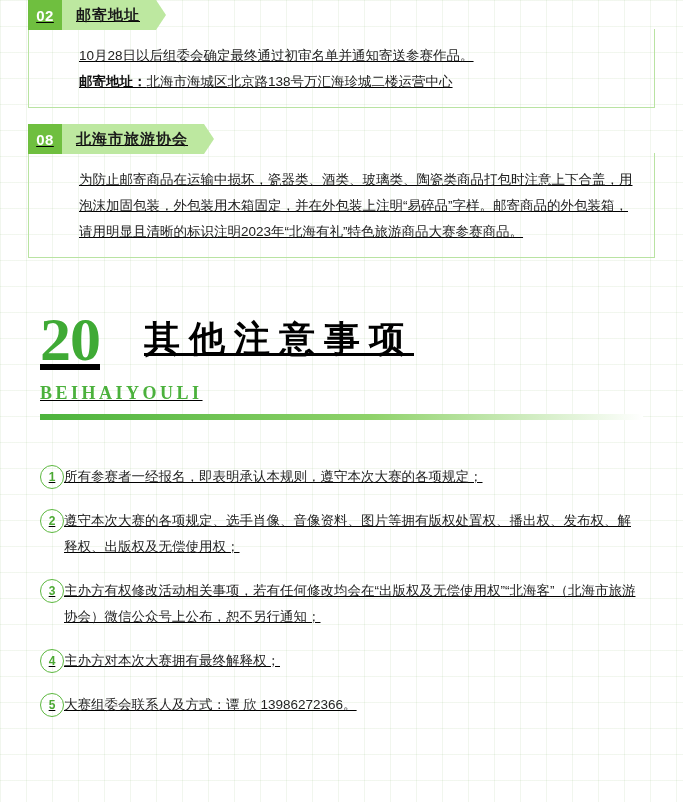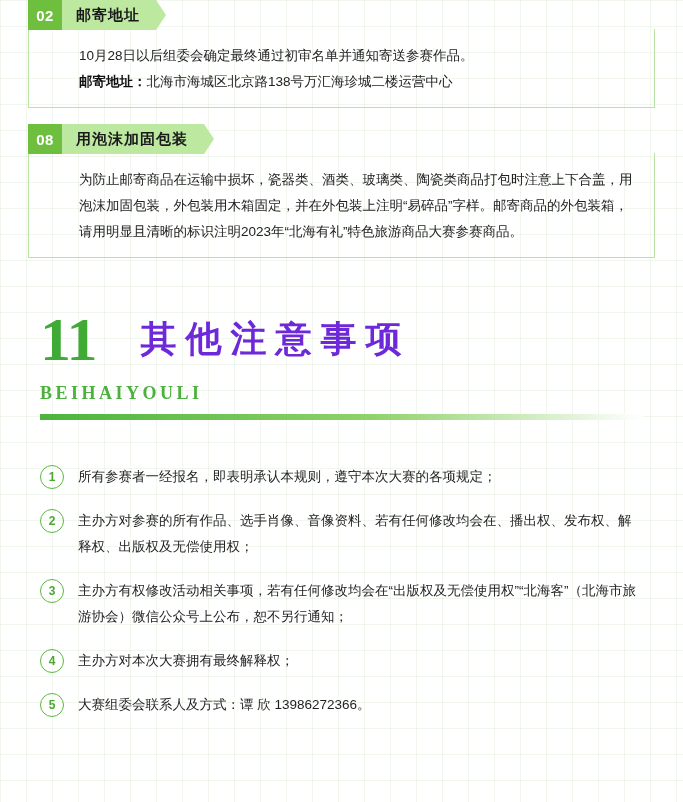--- a/index.html
+++ b/index.html
@@ -26,20 +26,21 @@
     pointer-events: none;
     z-index: 0;
   }
 
   .page {
     position: relative;
     z-index: 1;
     width: 683px;
     height: 802px;
     box-sizing: border-box;
+    text-decoration: underline;
   }
 
   
   .sec-block {
     position: relative;
     margin: 0 28px 0 28px;
   }
   .sec-head {
     display: flex;
     align-items: stretch;
@@ -124,21 +125,21 @@
     font-size: 62px;
     font-weight: bold;
     color: #3faa35;
     line-height: 0.95;
     letter-spacing: -1px;
   }
   .chapter-title {
     font-family: "Liberation Serif", serif;
     font-size: 36px;
     font-weight: bold;
-    color: #6d28d9;
+    color: #000000;
     letter-spacing: 9px;
     margin-left: 44px;
     margin-bottom: 5px;
   }
   .chapter-sub {
     font-family: "Liberation Serif", serif;
     font-size: 18px;
     font-weight: bold;
     color: #4bb13c;
     letter-spacing: 3.5px;
@@ -168,21 +169,20 @@
     border: 1.6px solid #5cb83f;
     color: #4aa832;
     font-size: 12px;
     font-weight: bold;
     display: flex;
     align-items: center;
     justify-content: center;
     margin-top: 1px;
   }
   .note-text {
-    margin-left: 14px;
     font-size: 13.5px;
     color: #1f1f1f;
     line-height: 26px;
   }
 </style>
 </head>
 <body>
 
 <div class="grid-bg"></div>
 
@@ -206,47 +206,47 @@
       </div>
     </div>
   </div>
 
   <div class="gap-1"></div>
 
   <div class="sec-block">
     <div class="sec-head">
       <div class="sec-num">08</div>
       <div class="sec-title-wrap">
-        <div class="sec-title">用泡沫加固包装</div>
+        <div class="sec-title">北海市旅游协会</div>
       </div>
     </div>
     <div class="sec-body">
       <div class="sec-body-inner">为防止邮寄商品在运输中损坏，瓷器类、酒类、玻璃类、陶瓷类商品打包时注意上下合盖，用泡沫加固包装，外包装用木箱固定，并在外包装上注明“易碎品”字样。邮寄商品的外包装箱，请用明显且清晰的标识注明2023年“北海有礼”特色旅游商品大赛参赛商品。</div>
     </div>
   </div>
 
   <div class="chapter">
     <div class="chapter-row">
-      <div class="chapter-num">11</div>
+      <div class="chapter-num">20</div>
       <div class="chapter-title">其他注意事项</div>
     </div>
     <div class="chapter-sub">BEIHAIYOULI</div>
     <div class="chapter-rule"></div>
   </div>
 
   <div class="notes">
 
     <div class="note-item">
       <div class="note-bullet">1</div>
       <div class="note-text">所有参赛者一经报名，即表明承认本规则，遵守本次大赛的各项规定；</div>
     </div>
 
     <div class="note-item">
       <div class="note-bullet">2</div>
-      <div class="note-text">主办方对参赛的所有作品、选手肖像、音像资料、若有任何修改均会在、播出权、发布权、解释权、出版权及无偿使用权；</div>
+      <div class="note-text">遵守本次大赛的各项规定、选手肖像、音像资料、图片等拥有版权处置权、播出权、发布权、解释权、出版权及无偿使用权；</div>
     </div>
 
     <div class="note-item">
       <div class="note-bullet">3</div>
       <div class="note-text">主办方有权修改活动相关事项，若有任何修改均会在“出版权及无偿使用权”“北海客”（北海市旅游协会）微信公众号上公布，恕不另行通知；</div>
     </div>
 
     <div class="note-item">
       <div class="note-bullet">4</div>
       <div class="note-text">主办方对本次大赛拥有最终解释权；</div>

